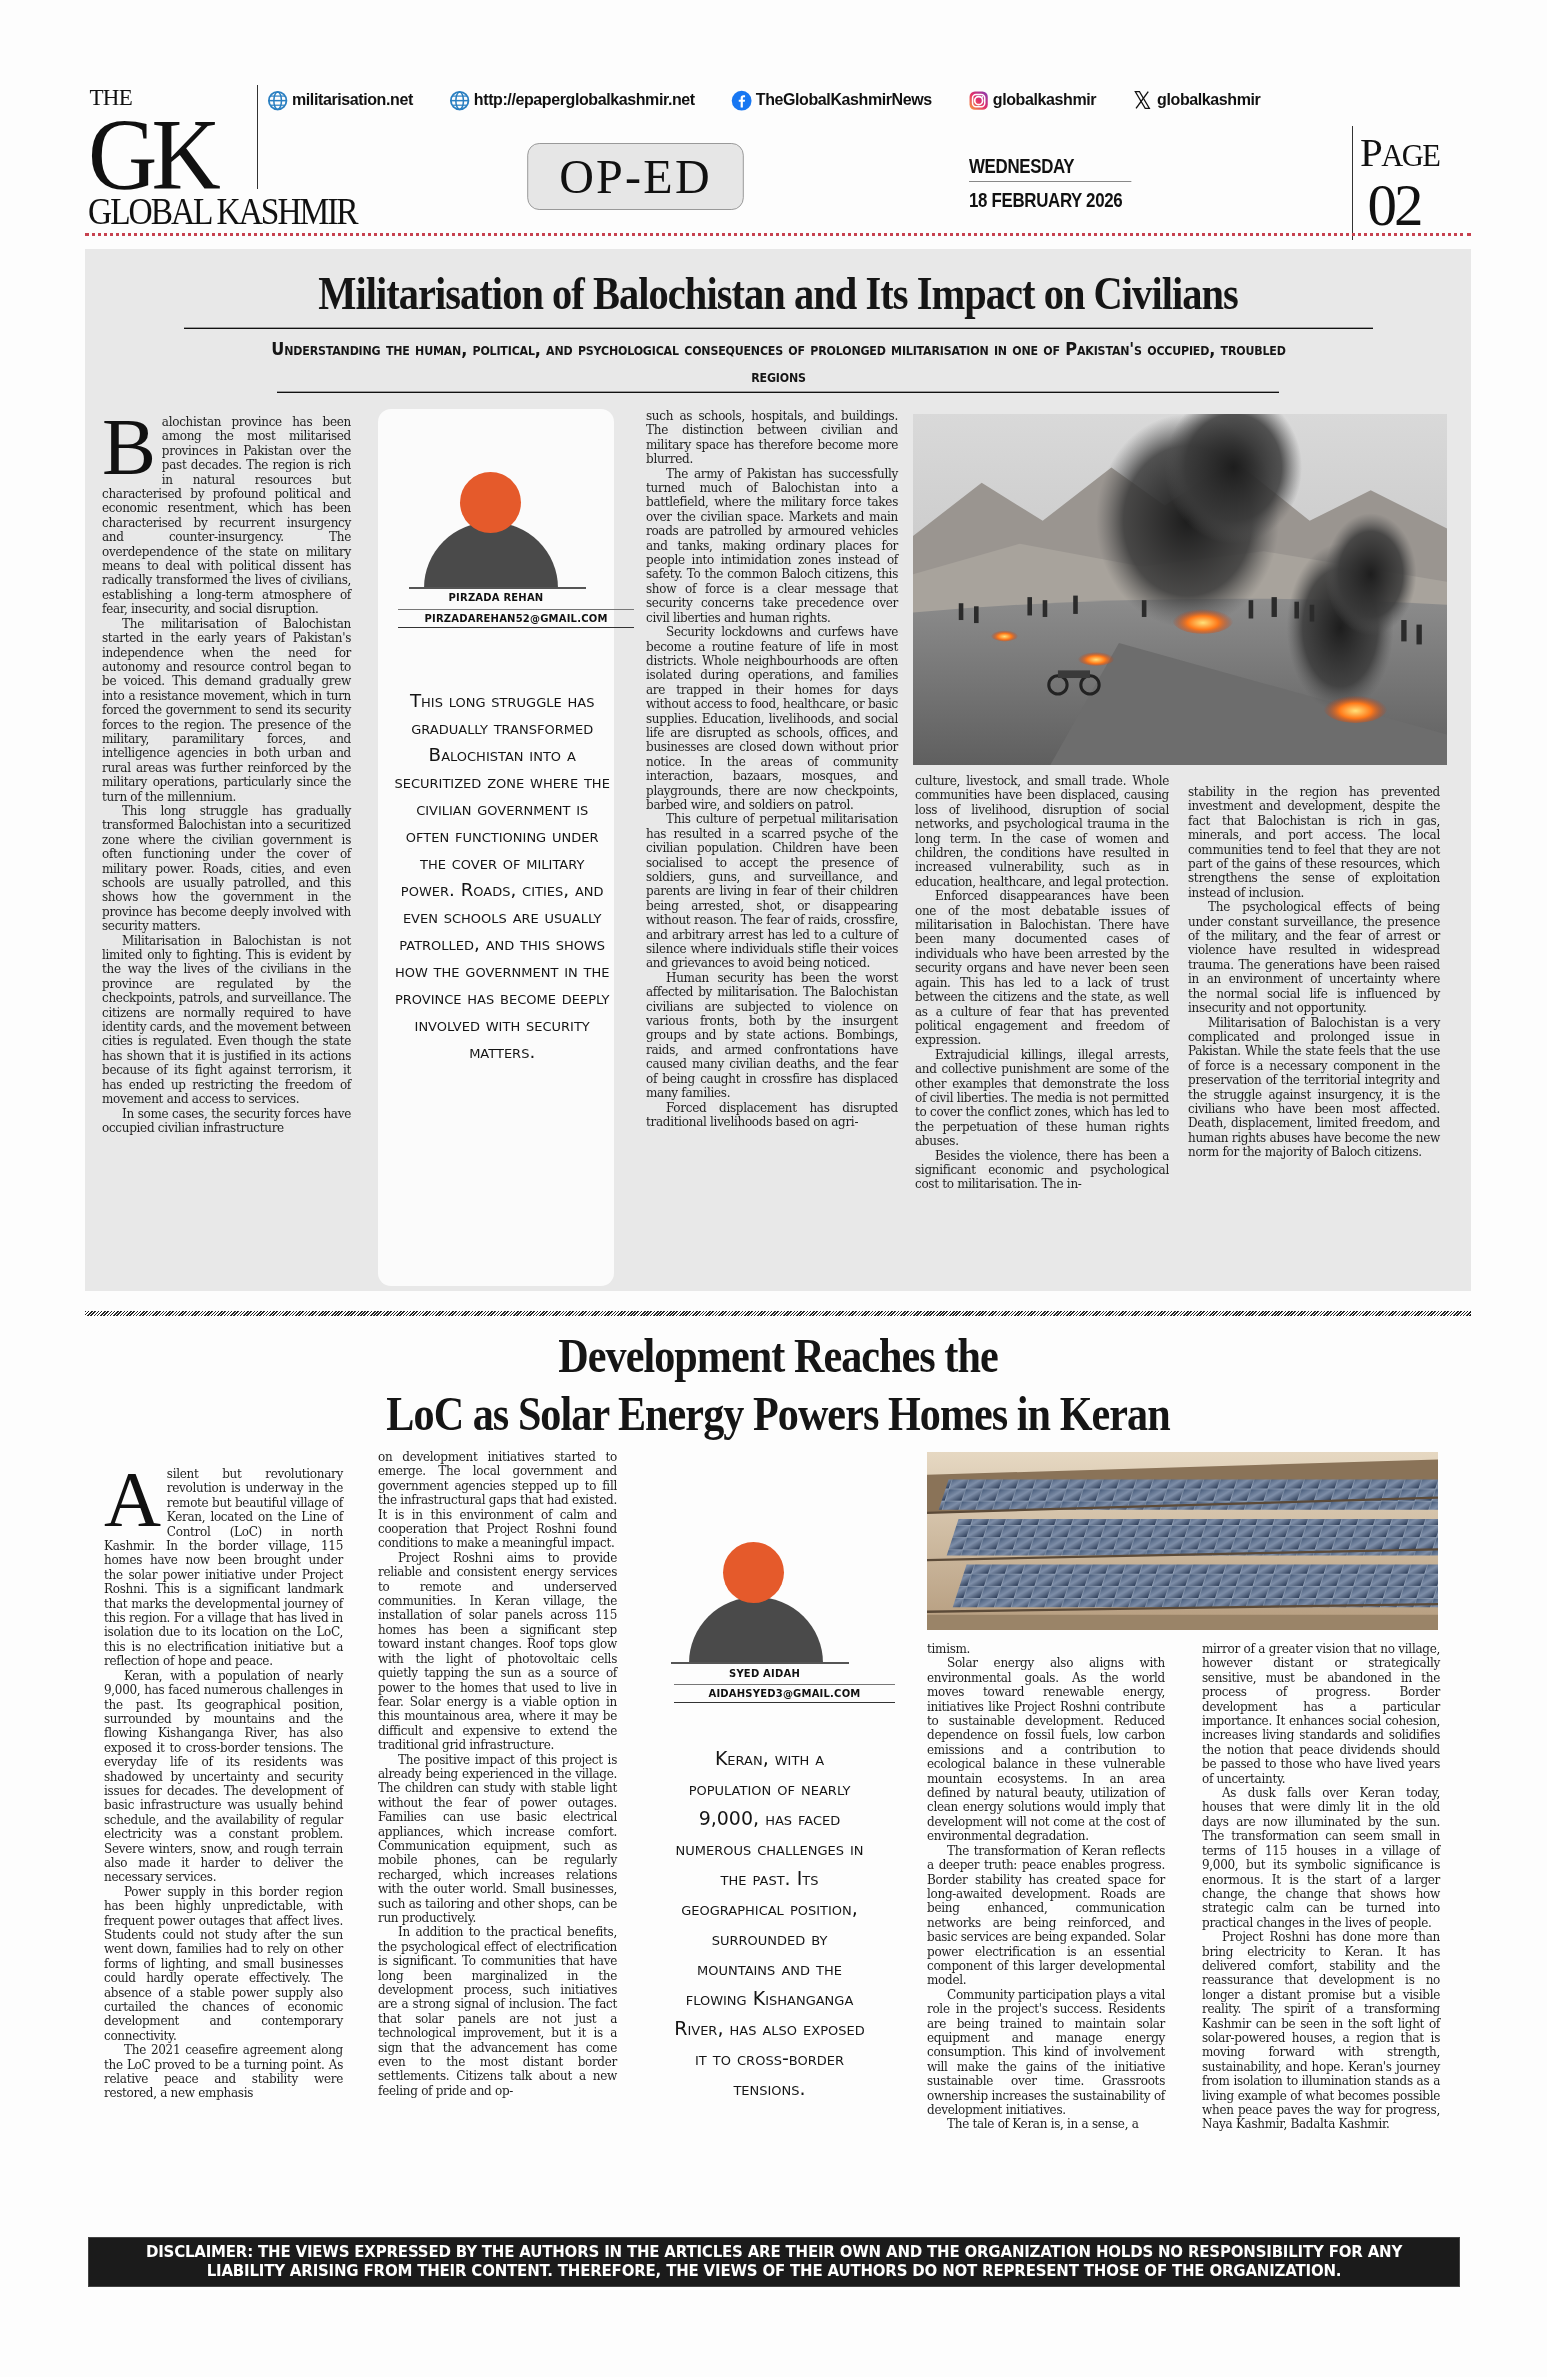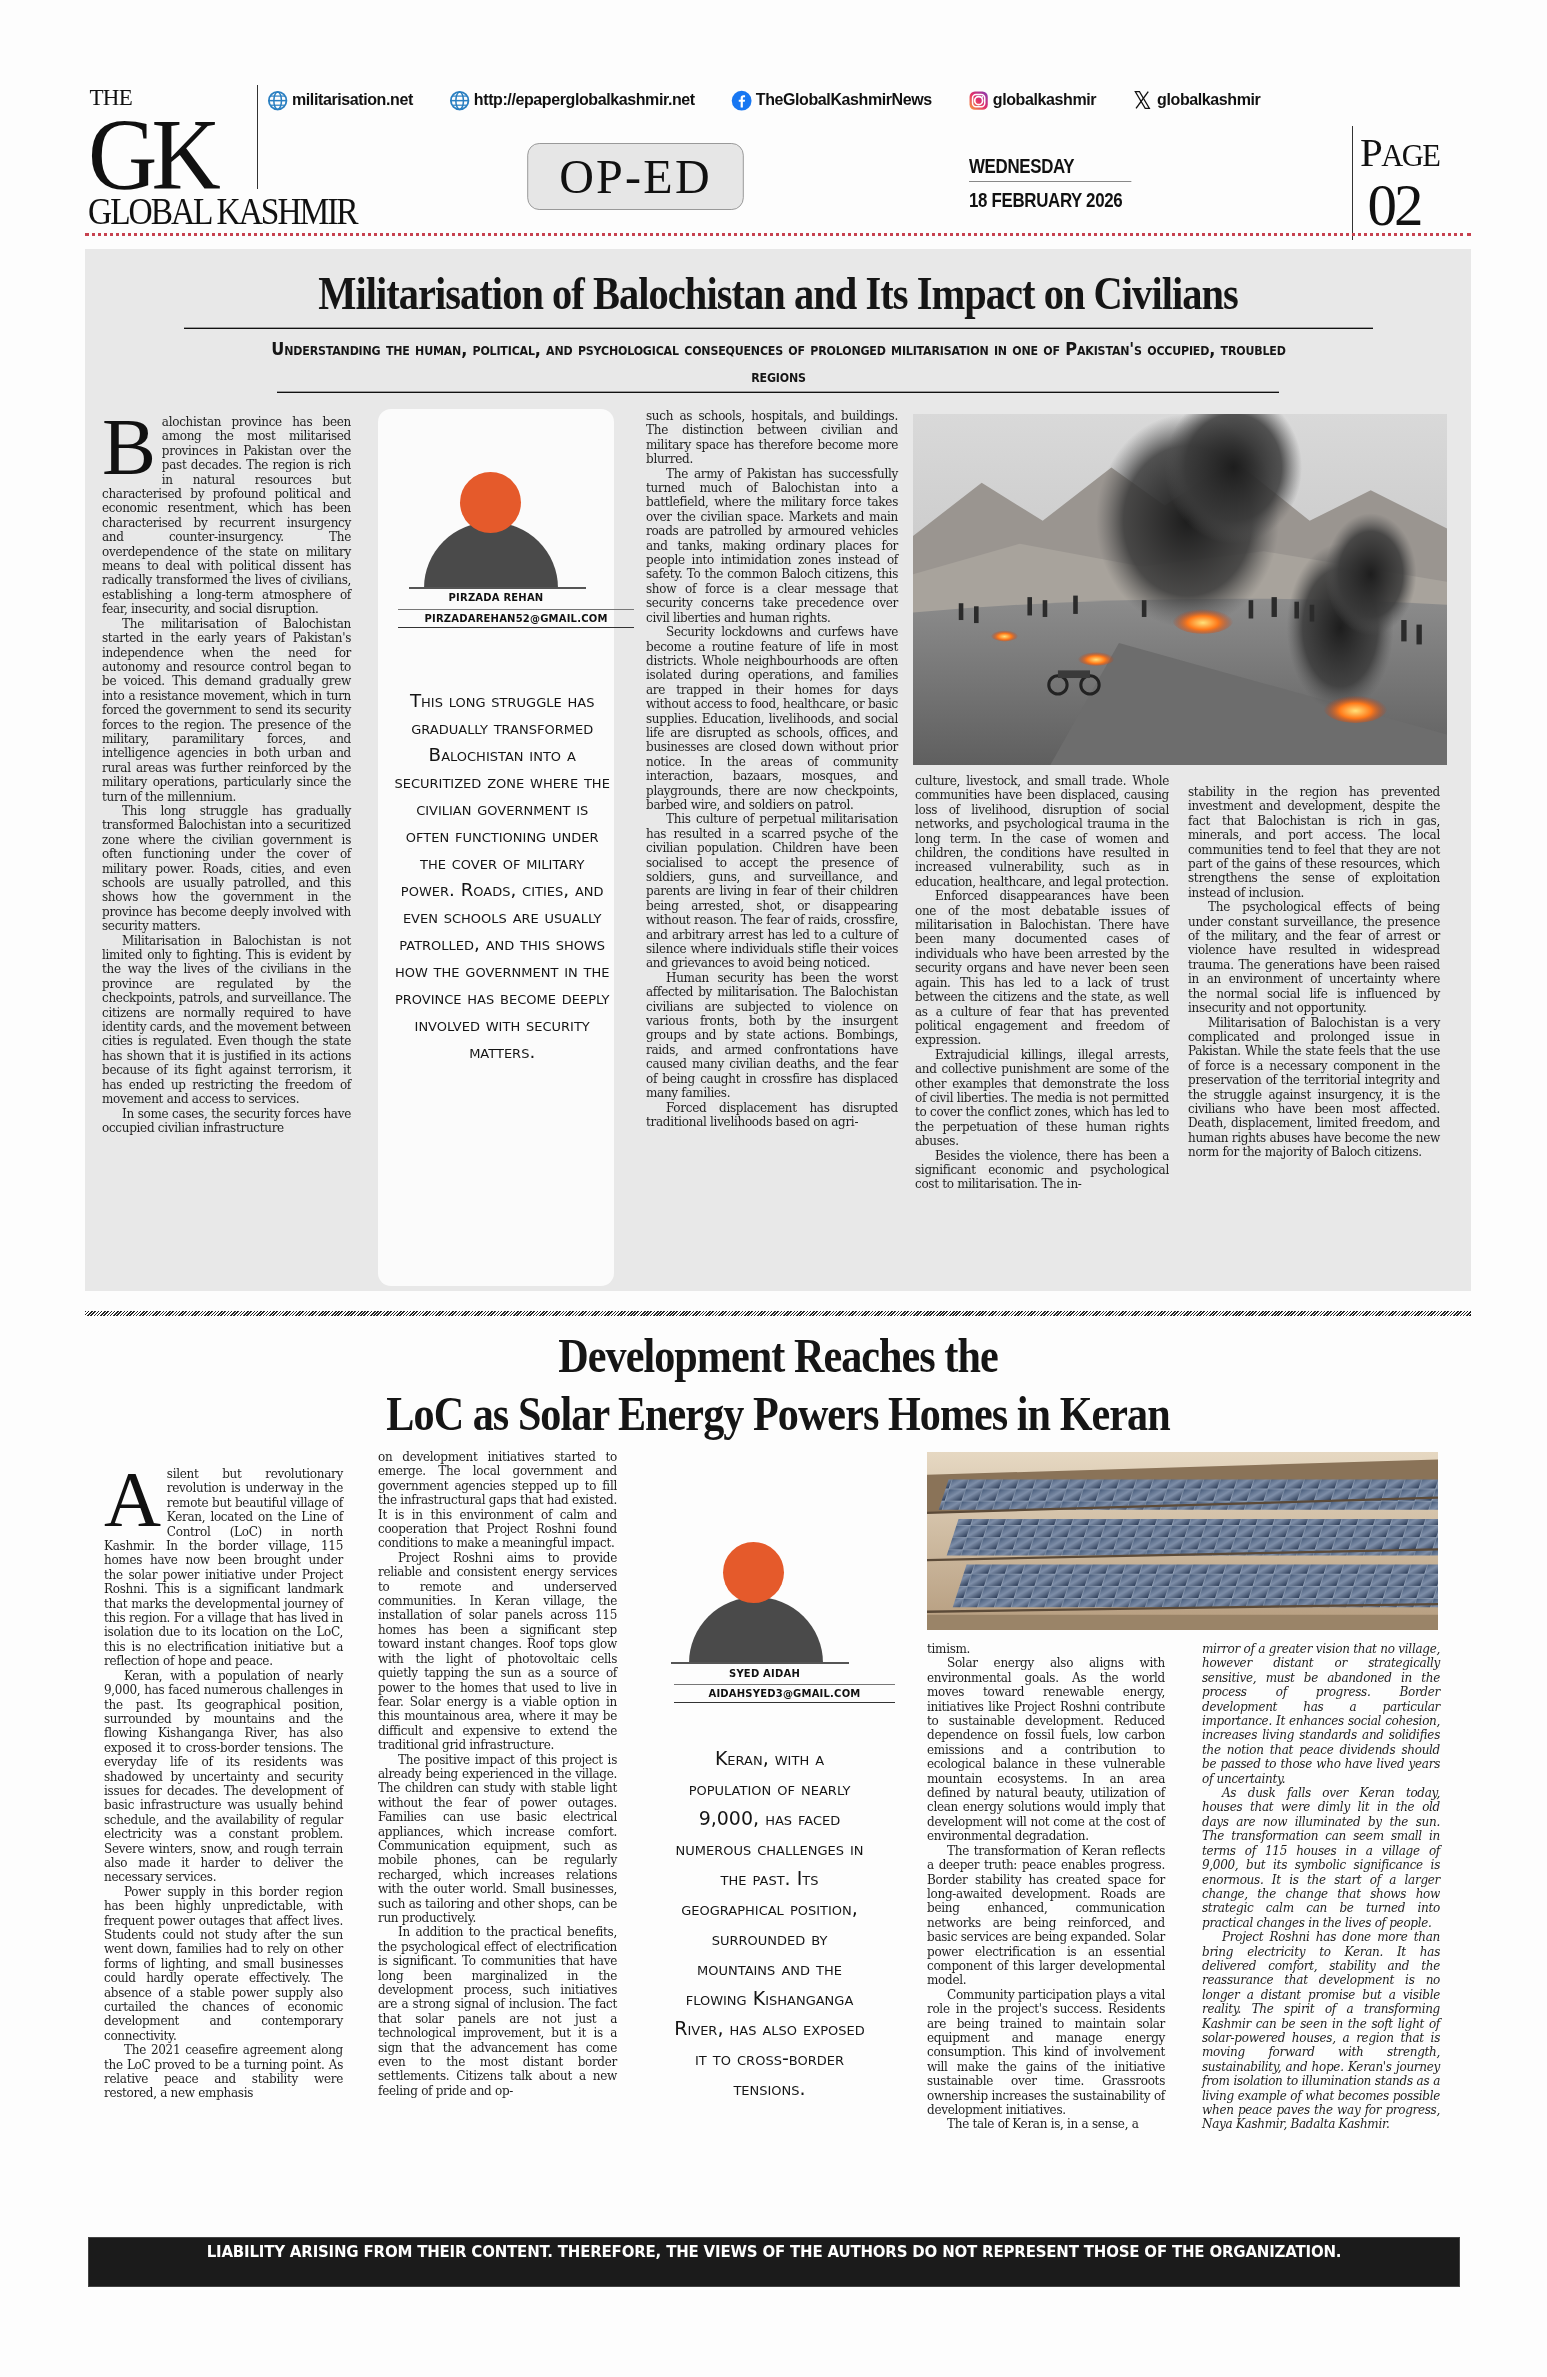--- a/index.html
+++ b/index.html
@@ -321,23 +321,24 @@
   </div>
 
   <div class="col" style="left:927px; top:1642px; width:238px;">
     <p class="first">timism.</p>
     <p>Solar energy also aligns with environmental goals. As the world moves toward renewable energy, initiatives like Project Roshni contribute to sustainable development. Reduced dependence on fossil fuels, low carbon emissions and a contribution to ecological balance in these vulnerable mountain ecosystems. In an area defined by natural beauty, utilization of clean energy solutions would imply that development will not come at the cost of environmental degradation.</p>
     <p>The transformation of Keran reflects a deeper truth: peace enables progress. Border stability has created space for long-awaited development. Roads are being enhanced, communication networks are being reinforced, and basic services are being expanded. Solar power electrification is an essential component of this larger developmental model.</p>
     <p>Community participation plays a vital role in the project's success. Residents are being trained to maintain solar equipment and manage energy consumption. This kind of involvement will make the gains of the initiative sustainable over time. Grassroots ownership increases the sustainability of development initiatives.</p>
     <p>The tale of Keran is, in a sense, a</p>
   </div>
 
-  <div class="col" style="left:1202px; top:1642px; width:238px;font-style:italic;">
+  <div class="col" style="left:1202px; top:1642px; width:238px;">
     <p class="first">mirror of a greater vision that no village, however distant or strategically sensitive, must be abandoned in the process of progress. Border development has a particular importance. It enhances social cohesion, increases living standards and solidifies the notion that peace dividends should be passed to those who have lived years of uncertainty.</p>
     <p>As dusk falls over Keran today, houses that were dimly lit in the old days are now illuminated by the sun. The transformation can seem small in terms of 115 houses in a village of 9,000, but its symbolic significance is enormous. It is the start of a larger change, the change that shows how strategic calm can be turned into practical changes in the lives of people.</p>
     <p>Project Roshni has done more than bring electricity to Keran. It has delivered comfort, stability and the reassurance that development is no longer a distant promise but a visible reality. The spirit of a transforming Kashmir can be seen in the soft light of solar-powered houses, a region that is moving forward with strength, sustainability, and hope. Keran's journey from isolation to illumination stands as a living example of what becomes possible when peace paves the way for progress, Naya Kashmir, Badalta Kashmir.</p>
   </div>
 </article>
 
 <footer class="disclaimer">
+  <div>DISCLAIMER: THE VIEWS EXPRESSED BY THE AUTHORS IN THE ARTICLES ARE THEIR OWN AND THE ORGANIZATION HOLDS NO RESPONSIBILITY FOR ANY</div>
   <div>LIABILITY ARISING FROM THEIR CONTENT. THEREFORE, THE VIEWS OF THE AUTHORS DO NOT REPRESENT THOSE OF THE ORGANIZATION.</div>
 </footer>
 
 
 </body></html>

